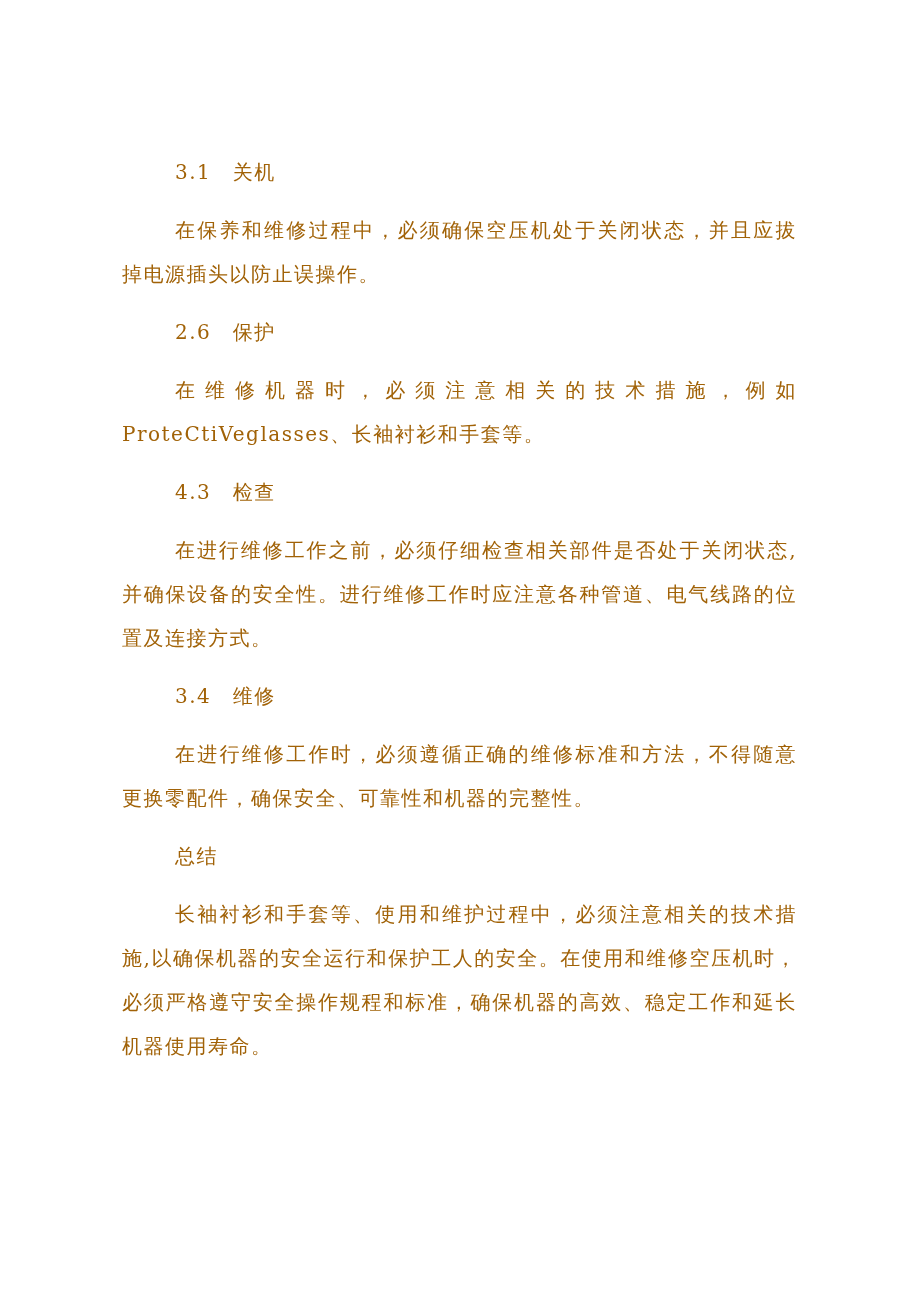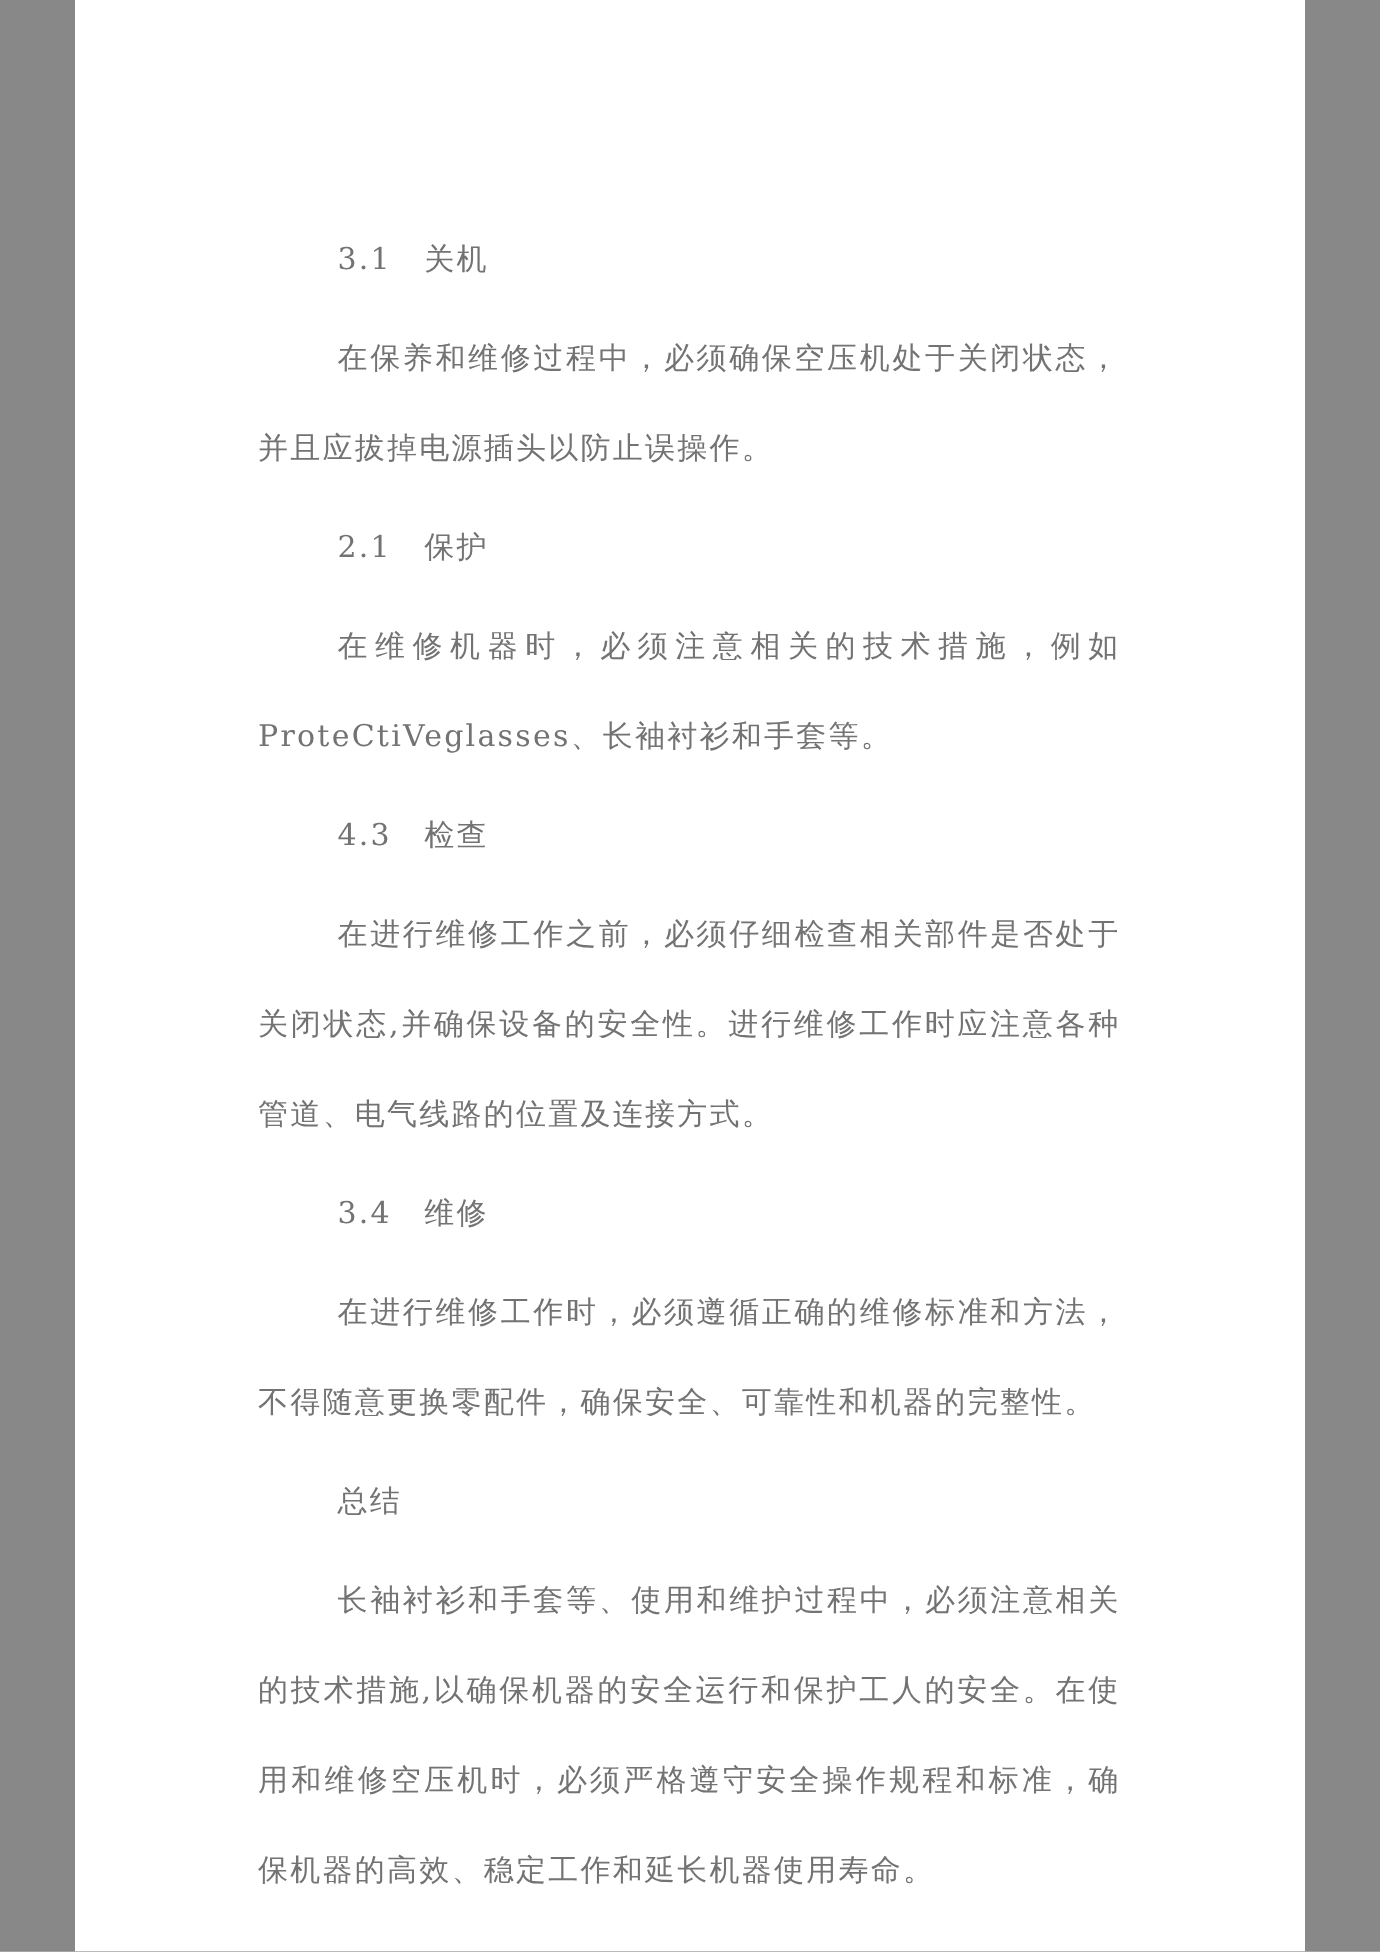--- a/index.html
+++ b/index.html
@@ -2,64 +2,64 @@
 <html><head>
 <meta charset="utf-8">
 <style>
   html, body {
     margin: 0;
     padding: 0;
     background: #888;
   }
   .page {
     position: relative;
-    width: 820px;
+    width: 920px;
     height: 1301px;
     margin: 0 auto;
     background: #ffffff;
     box-sizing: border-box;
     padding: 136px 123px 0 122px;
     font-family: "DejaVu Serif", "Liberation Serif", serif;
-    color: #737373;
+    color: #a16207;
     overflow: hidden;
   }
   .doc-section {
     margin: 0;
     padding: 0;
   }
   .heading {
     font-size: 20px;
     font-weight: normal;
     line-height: 44px;
     margin: 14px 0;
     text-indent: 53px;
     letter-spacing: 1.5px;
     white-space: pre-wrap;
   }
   .para {
     font-size: 20px;
-    line-height: 60px;
+    line-height: 44px;
     margin: 14px 0;
     text-indent: 53px;
     text-align: justify;
     letter-spacing: 1.5px;
   }
 </style>
 </head>
 <body>
 
 <div class="page">
 
   <div class="doc-section">
     <h3 class="heading">3.1　关机</h3>
     <p class="para">在保养和维修过程中，必须确保空压机处于关闭状态，并且应拔掉电源插头以防止误操作。</p>
   </div>
 
   <div class="doc-section">
-    <h3 class="heading">2.1　保护</h3>
+    <h3 class="heading">2.6　保护</h3>
     <p class="para">在维修机器时，必须注意相关的技术措施，例如 ProteCtiVeglasses、长袖衬衫和手套等。</p>
   </div>
 
   <div class="doc-section">
     <h3 class="heading">4.3　检查</h3>
     <p class="para">在进行维修工作之前，必须仔细检查相关部件是否处于关闭状态,并确保设备的安全性。进行维修工作时应注意各种管道、电气线路的位置及连接方式。</p>
   </div>
 
   <div class="doc-section">
     <h3 class="heading">3.4　维修</h3>

